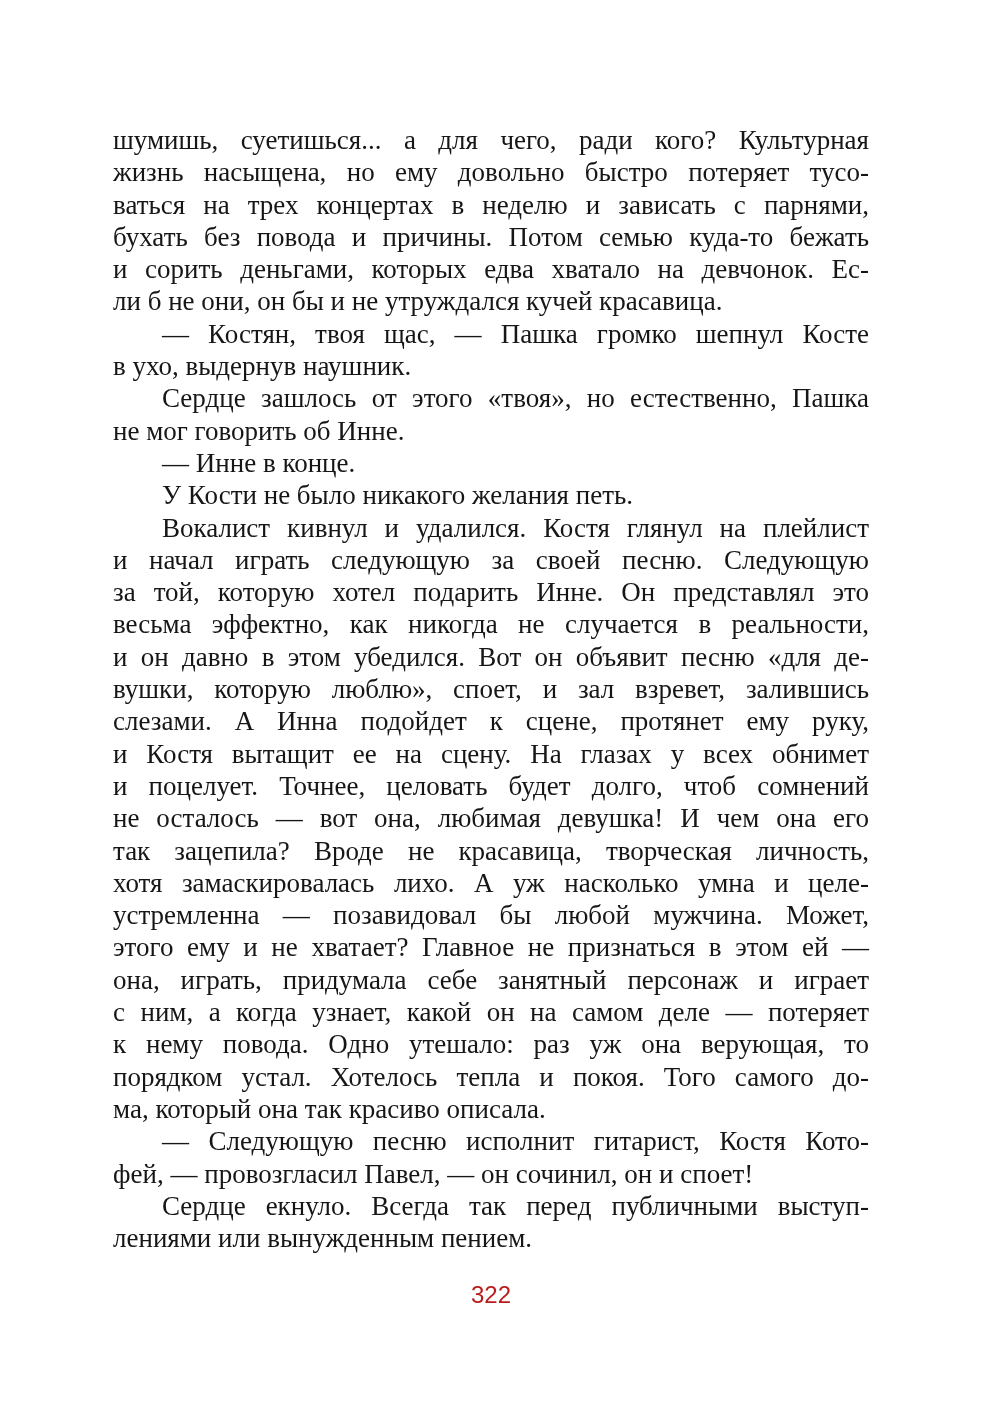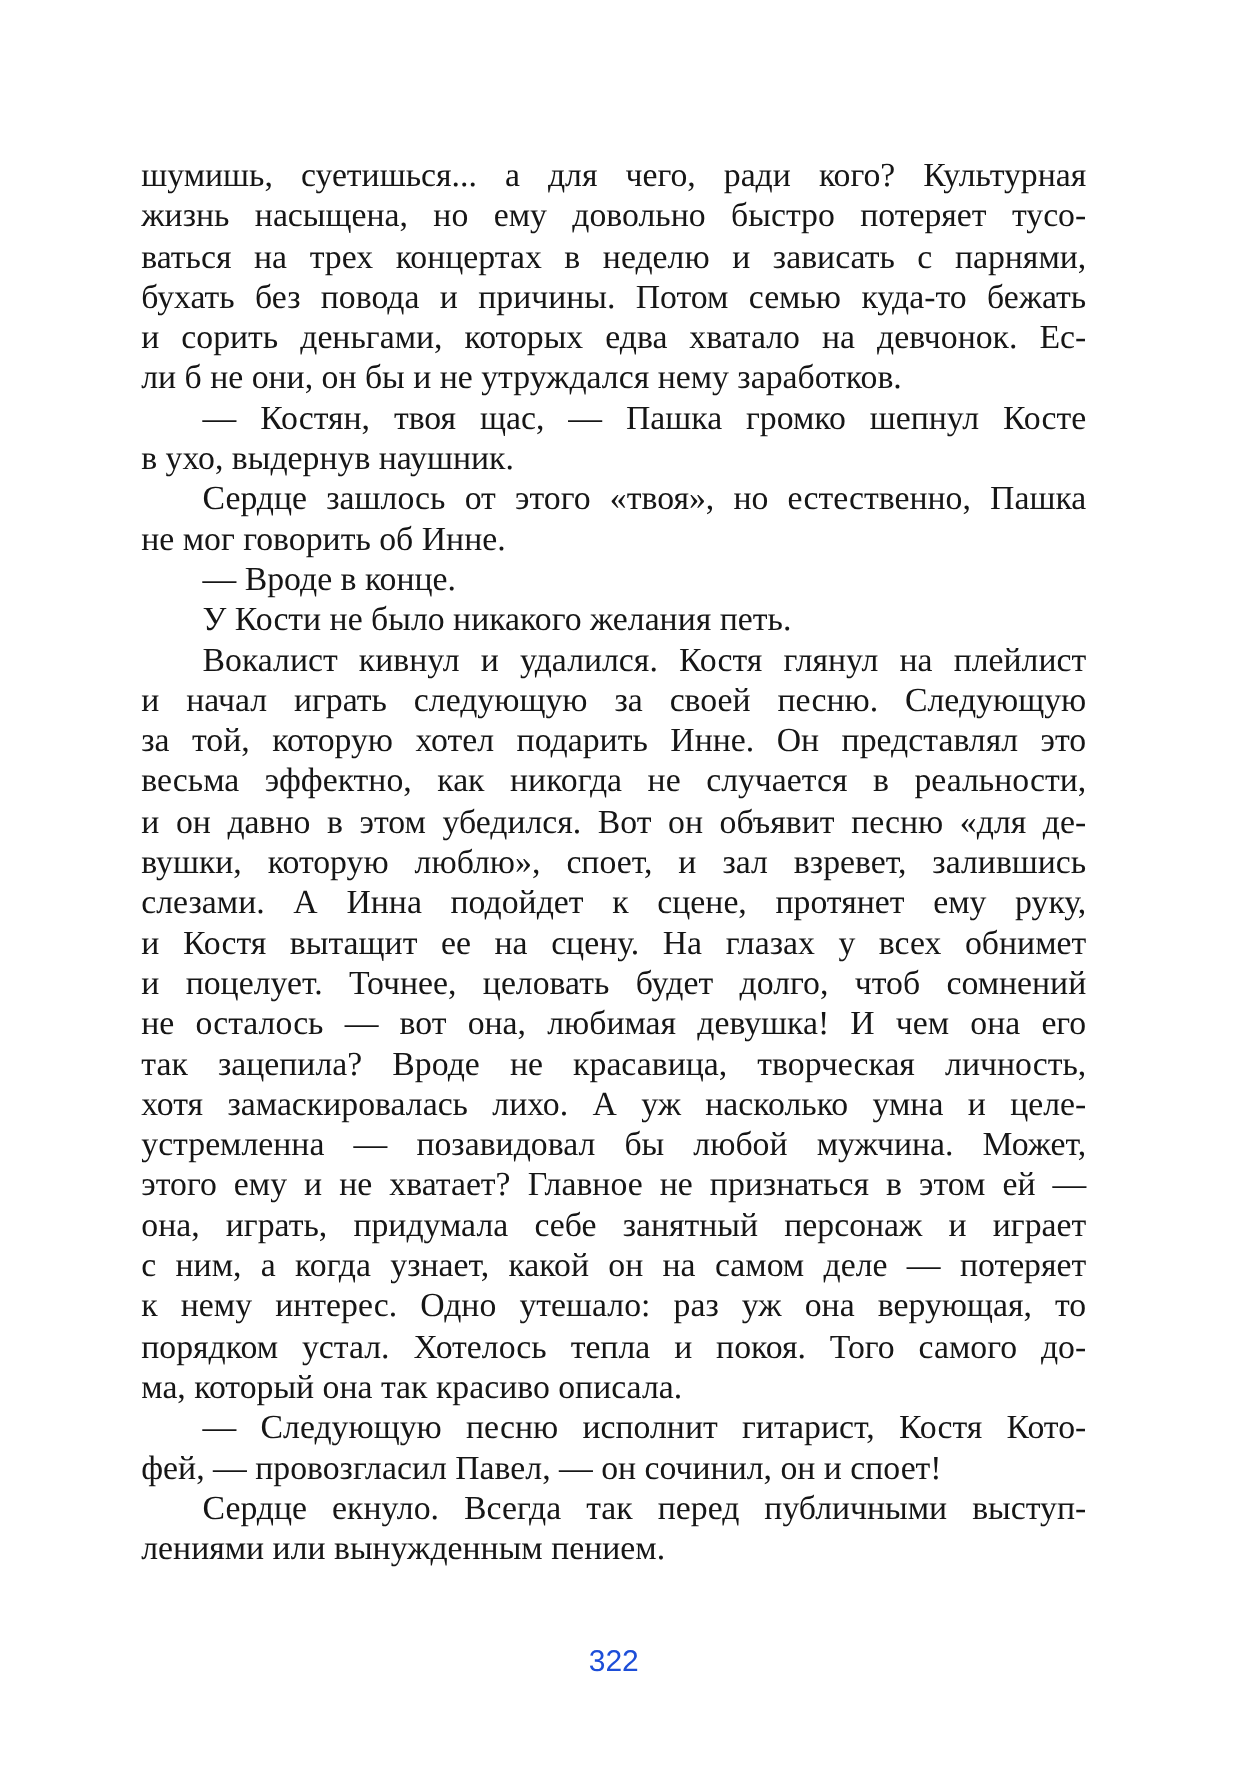--- a/index.html
+++ b/index.html
@@ -37,51 +37,51 @@
   .line.last {
     text-align: left;
     text-align-last: left;
   }
   .line.indented {
     padding-left: 49px;
   }
   .page-number {
     position: absolute;
     left: 113px;
-    top: 1316px;
+    top: 1281px;
     width: 756px;
     text-align: center;
     font-family: "Liberation Sans", "DejaVu Sans", sans-serif;
     font-size: 24px;
-    color: #1d4ed8;
+    color: #b91c1c;
   }
 </style>
 </head>
 <body>
 
 <div class="page">
   <div class="text-block" style="color: rgb(22, 22, 22);">
       <div class="paragraph">
         <div class="line">шумишь, суетишься... а для чего, ради кого? Культурная</div>
         <div class="line">жизнь насыщена, но ему довольно быстро потеряет тусо-</div>
         <div class="line">ваться на трех концертах в неделю и зависать с парнями,</div>
         <div class="line">бухать без повода и причины. Потом семью куда-то бежать</div>
         <div class="line">и сорить деньгами, которых едва хватало на девчонок. Ес-</div>
-        <div class="line last">ли б не они, он бы и не утруждался нему заработков.</div>
+        <div class="line last">ли б не они, он бы и не утруждался кучей красавица.</div>
       </div>
       <div class="paragraph">
         <div class="line indented">— Костян, твоя щас, — Пашка громко шепнул Косте</div>
         <div class="line last">в ухо, выдернув наушник.</div>
       </div>
       <div class="paragraph">
         <div class="line indented">Сердце зашлось от этого «твоя», но естественно, Пашка</div>
         <div class="line last">не мог говорить об Инне.</div>
       </div>
       <div class="paragraph">
-        <div class="line last indented">— Вроде в конце.</div>
+        <div class="line last indented">— Инне в конце.</div>
       </div>
       <div class="paragraph">
         <div class="line last indented">У Кости не было никакого желания петь.</div>
       </div>
       <div class="paragraph">
         <div class="line indented">Вокалист кивнул и удалился. Костя глянул на плейлист</div>
         <div class="line">и начал играть следующую за своей песню. Следующую</div>
         <div class="line">за той, которую хотел подарить Инне. Он представлял это</div>
         <div class="line">весьма эффектно, как никогда не случается в реальности,</div>
         <div class="line">и он давно в этом убедился. Вот он объявит песню «для де-</div>
@@ -89,21 +89,21 @@
         <div class="line">слезами. А Инна подойдет к сцене, протянет ему руку,</div>
         <div class="line">и Костя вытащит ее на сцену. На глазах у всех обнимет</div>
         <div class="line">и поцелует. Точнее, целовать будет долго, чтоб сомнений</div>
         <div class="line">не осталось — вот она, любимая девушка! И чем она его</div>
         <div class="line">так зацепила? Вроде не красавица, творческая личность,</div>
         <div class="line">хотя замаскировалась лихо. А уж насколько умна и целе-</div>
         <div class="line">устремленна — позавидовал бы любой мужчина. Может,</div>
         <div class="line">этого ему и не хватает? Главное не признаться в этом ей —</div>
         <div class="line">она, играть, придумала себе занятный персонаж и играет</div>
         <div class="line">с ним, а когда узнает, какой он на самом деле — потеряет</div>
-        <div class="line">к нему интерес. Одно утешало: раз уж она верующая, то</div>
+        <div class="line">к нему повода. Одно утешало: раз уж она верующая, то</div>
         <div class="line">порядком устал. Хотелось тепла и покоя. Того самого до-</div>
         <div class="line last">ма, который она так красиво описала.</div>
       </div>
       <div class="paragraph">
         <div class="line indented">— Следующую песню исполнит гитарист, Костя Кото-</div>
         <div class="line last">фей, — провозгласил Павел, — он сочинил, он и споет!</div>
       </div>
       <div class="paragraph">
         <div class="line indented">Сердце екнуло. Всегда так перед публичными выступ-</div>
         <div class="line last">лениями или вынужденным пением.</div>

